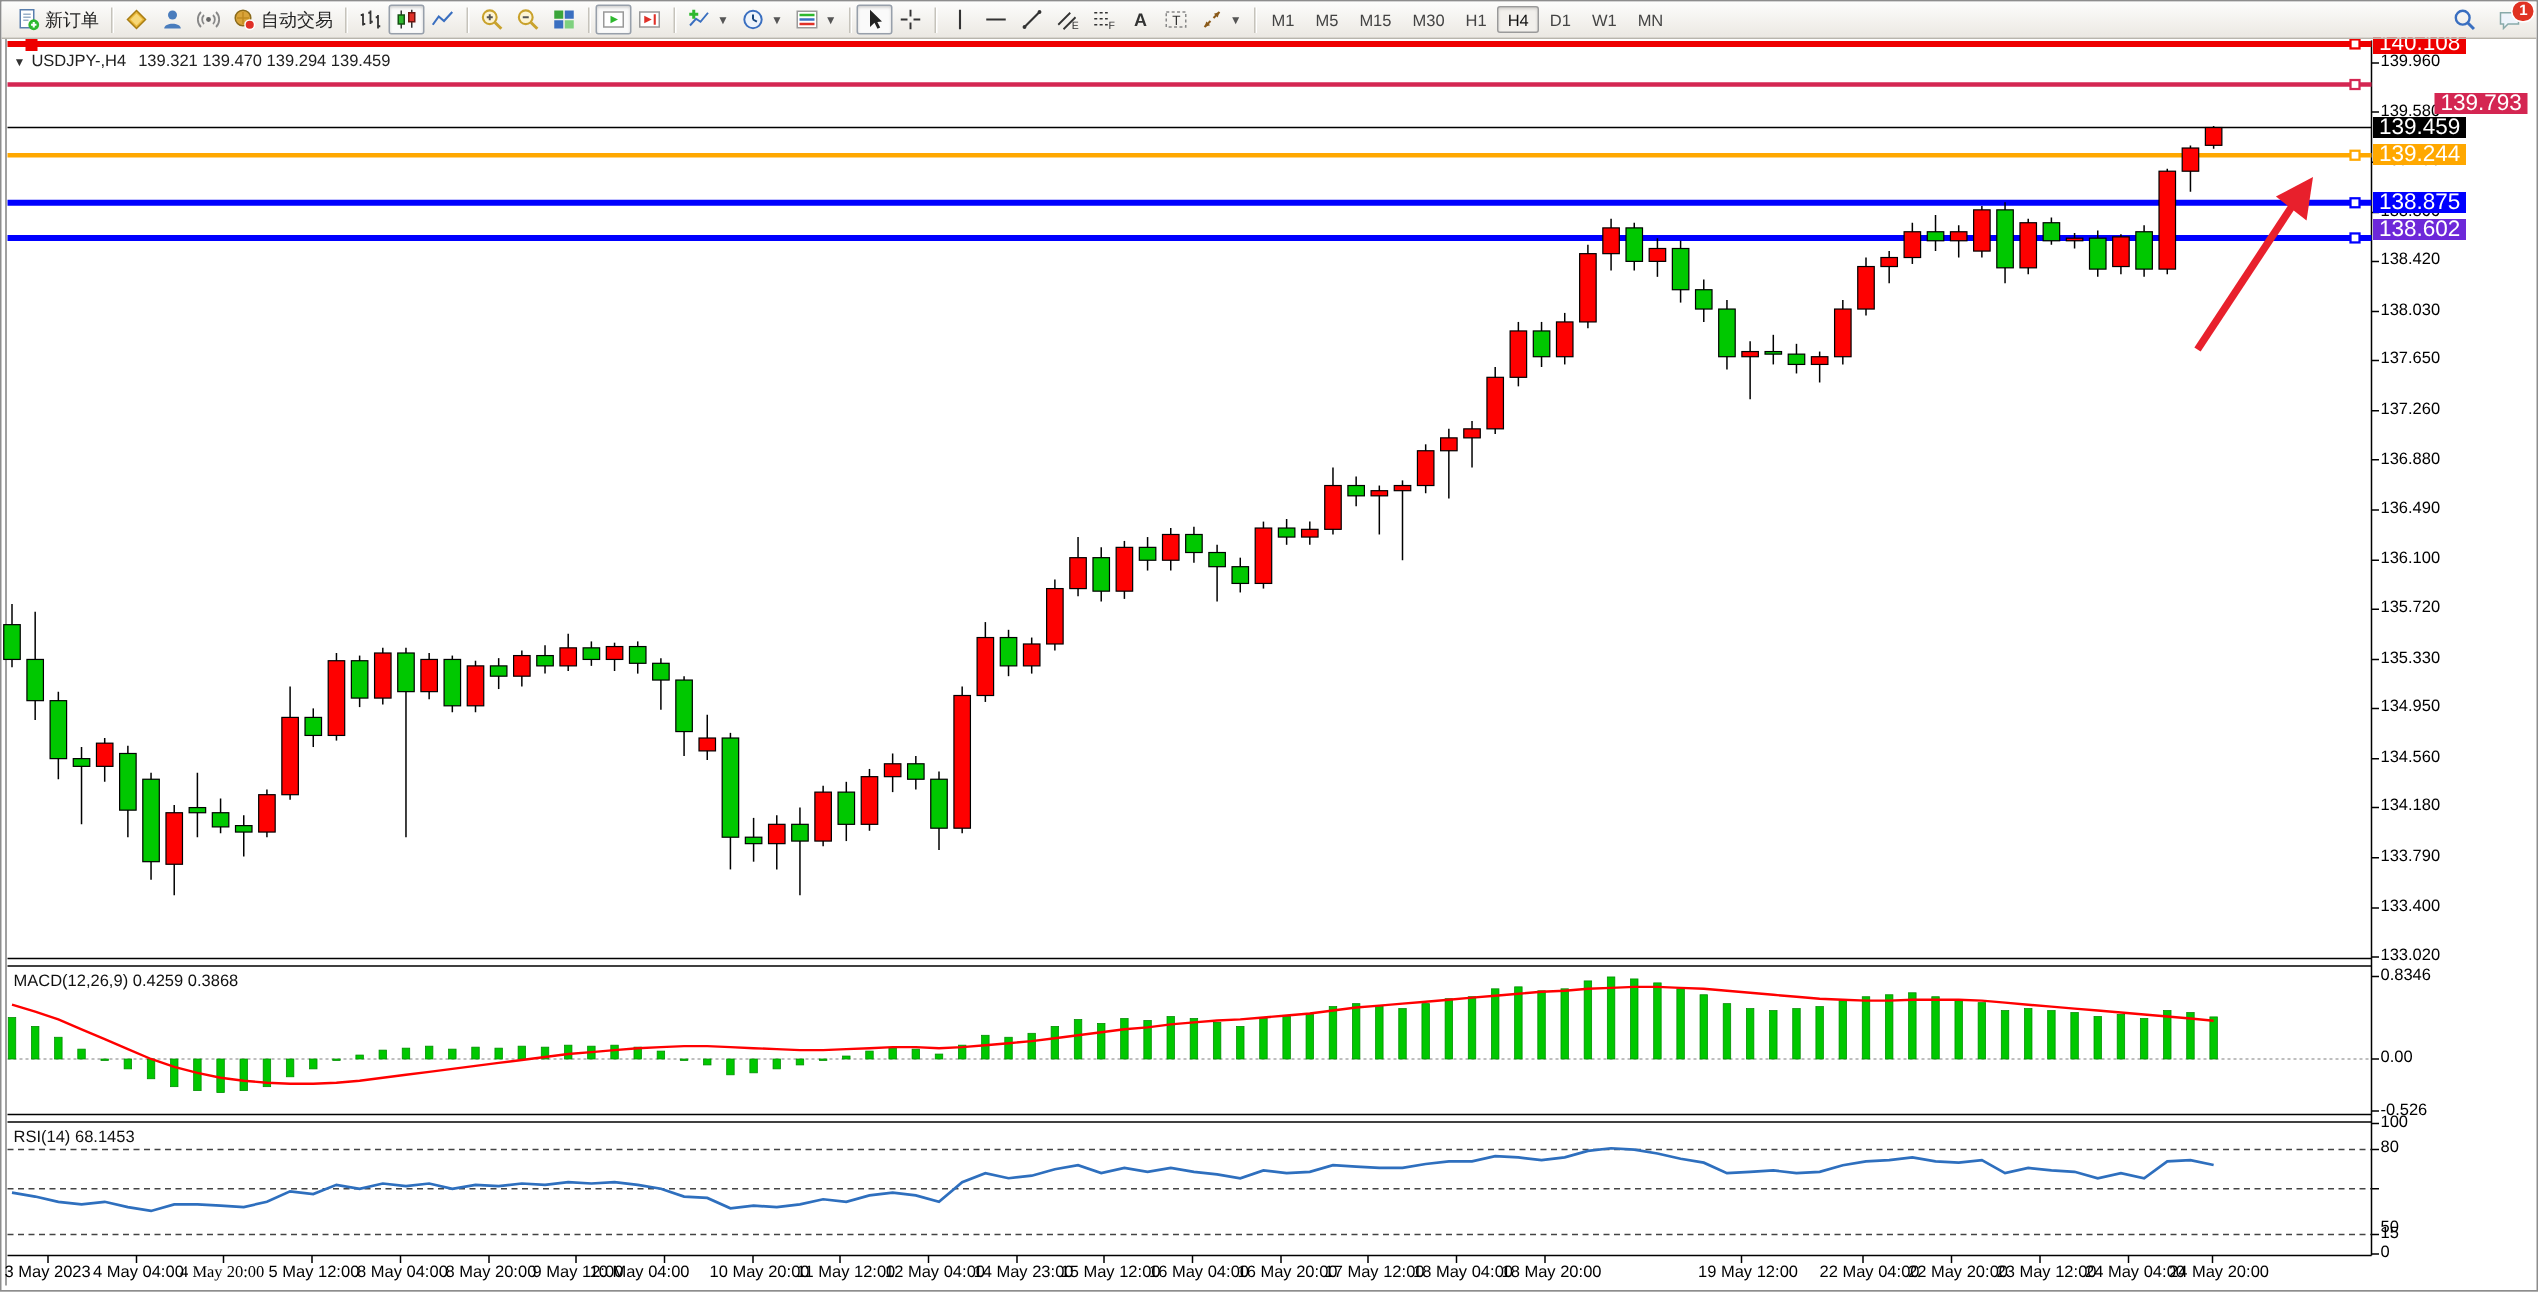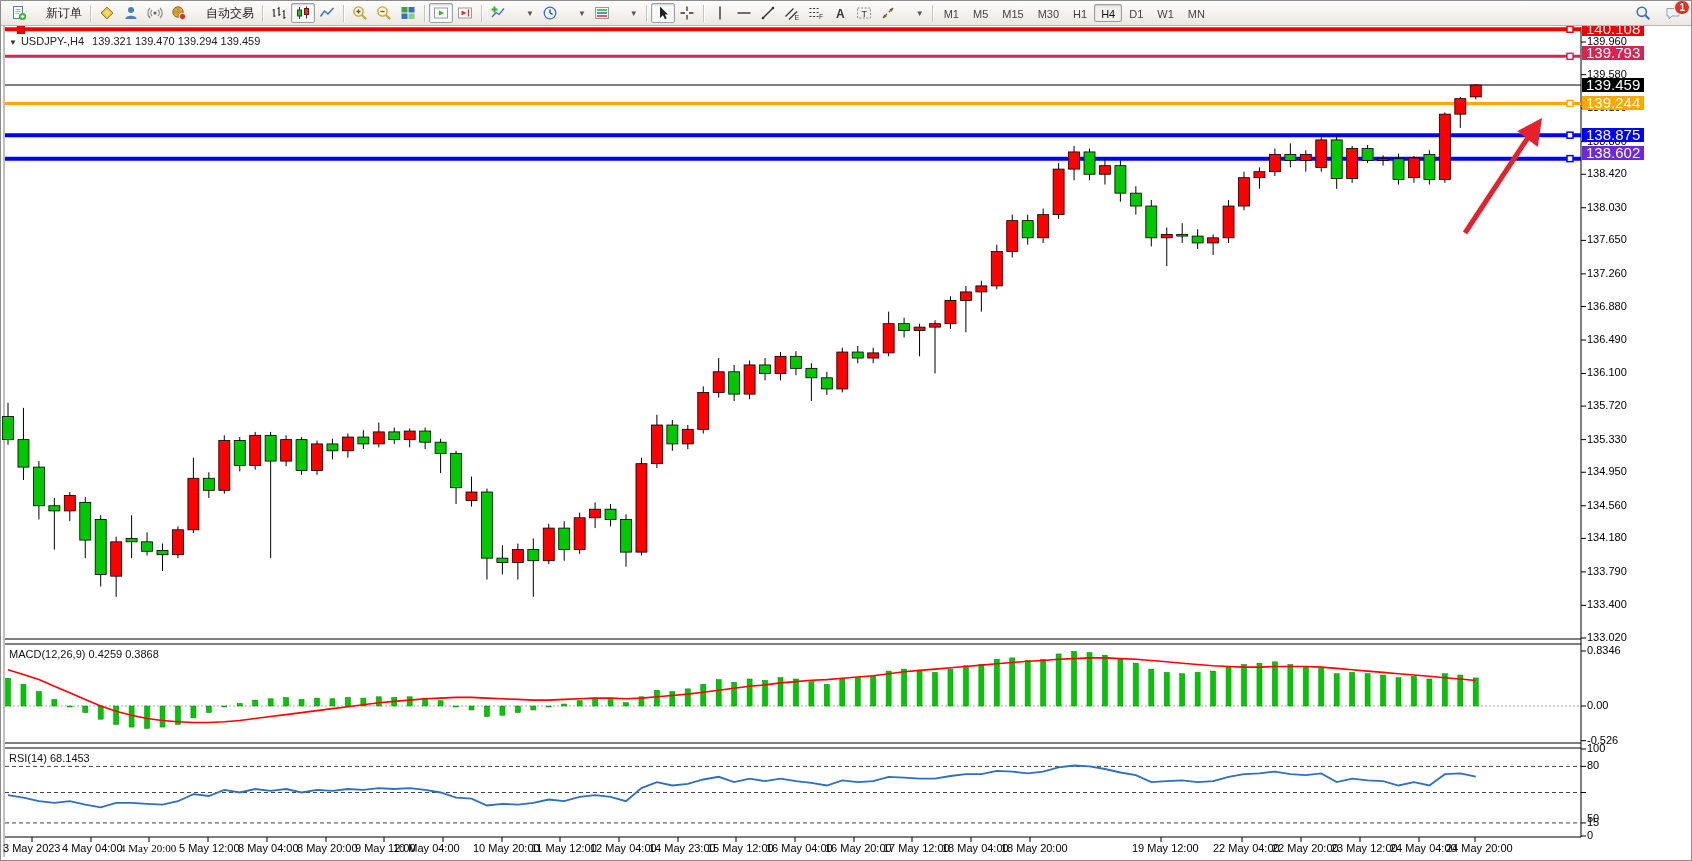--- a/index.html
+++ b/index.html
@@ -3,21 +3,21 @@
 <meta charset="utf-8">
 <style>
   html,body{margin:0;padding:0;background:#888;}
   .app{position:relative;width:1692px;height:861px;background:#fff;overflow:hidden;
        font-family:"Liberation Sans",sans-serif;border:1px solid #8d8d8d;box-sizing:border-box;}
   .toolbar{position:absolute;left:0;top:0;right:0;height:25px;z-index:30;
        background:linear-gradient(#fdfdfc,#ebe8e2);border-bottom:1px solid #b9b5ac;
        display:flex;align-items:center;justify-content:space-between;padding:0 6px;box-sizing:border-box;}
   .tbl{display:flex;align-items:center;height:100%;}
   .tbr{display:flex;align-items:center;gap:6px;}
-  .tbtn{display:flex;align-items:center;gap:19px;padding:1px 3px;height:20px;border:1px solid transparent;
+  .tbtn{display:flex;align-items:center;gap:3px;padding:1px 3px;height:20px;border:1px solid transparent;
        border-radius:2px;font-size:12px;color:#222;box-sizing:border-box;text-align:right;}
   .tbtn.active{background:#fafafa;border-color:#98a0ab;box-shadow:inset 0 1px 2px rgba(0,0,0,.18);}
   .tbtn .dd{font-size:8px;color:#555;margin-left:1px;}
   .tsep{width:1px;height:17px;background:#c6c3bb;margin:0 4px;box-shadow:1px 0 0 #fff;}
   .tf{font-size:11px;color:#444;padding:2px 6px;height:18px;line-height:14px;border:1px solid transparent;border-radius:2px;box-sizing:border-box;}
   .tf.active{background:#f2f0ec;border-color:#9a9a9a;box-shadow:inset 0 1px 2px rgba(0,0,0,.15);color:#111;}
   .badge{position:absolute;top:-4px;right:-6px;background:#e03222;color:#fff;border-radius:8px;
        font-size:10px;font-weight:bold;padding:0 4px;line-height:13px;border:1px solid #fff;}
   .chatwrap{position:relative;}
   svg#gfx{position:absolute;left:0;top:0;z-index:1;}
@@ -651,21 +651,21 @@
       <div class="ticklab" style="top: 630.007px;">133.020</div>
       <div class="ticklab" style="top: 643px;">0.8346</div>
       <div class="ticklab" style="top: 698px;">0.00</div>
       <div class="ticklab" style="top: 732.663px;">-0.526</div>
       <div class="ticklab" style="top: 741px;">100</div>
       <div class="ticklab" style="top: 758.4px;">80</div>
       <div class="ticklab" style="top: 811px;">50</div>
       <div class="ticklab" style="top: 814.95px;">15</div>
       <div class="ticklab" style="top: 828px;">0</div>
       <div class="pbadge" style="top: 21.2898px; background: rgb(238, 0, 0);">140.108</div>
-      <div class="pbadge" style="top: 45px; background: rgb(212, 38, 82);">139.793</div>
+      <div class="pbadge" style="top: 61px; background: rgb(212, 38, 82); margin-left: 41px;">139.793</div>
       <div class="pbadge" style="top: 77.0259px; background: rgb(0, 0, 0);">139.459</div>
       <div class="pbadge" style="top: 95.4901px; background: rgb(255, 168, 0);">139.244</div>
       <div class="pbadge" style="top: 127.18px; background: rgb(0, 0, 255);">138.875</div>
       <div class="pbadge" style="top: 145px; background: #6d28d9;">138.602</div>
       <div class="tlab" style="left: 2px;">3 May 2023</div>
       <div class="tlab" style="left: 61px;">4 May 04:00</div>
       <div class="tlab" style="left: 119px; font-family: Liberation Serif, serif;">4 May 20:00</div>
       <div class="tlab" style="left: 178px; text-align: right;">5 May 12:00</div>
       <div class="tlab" style="left: 237px;">8 May 04:00</div>
       <div class="tlab" style="left: 296px;">8 May 20:00</div>

